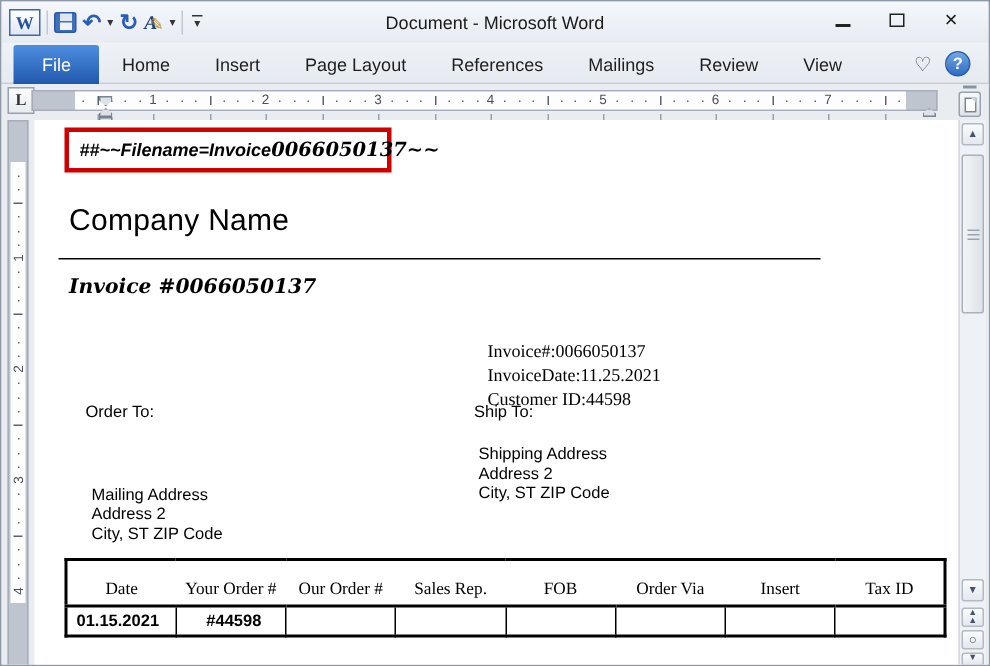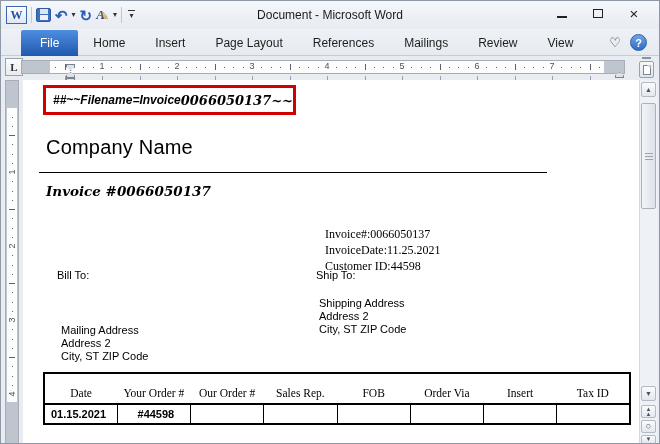--- a/index.html
+++ b/index.html
@@ -34,21 +34,21 @@
     align-items:center; justify-content:center; font-size:12px; color:#1a1a1a; pointer-events:none; }
   .win-controls{ position:absolute; right:10px; top:2px; display:flex; gap:6px; }
   .win-btn{ width:30px; height:20px; display:flex; align-items:center; justify-content:center;
     color:#222; }
   .glyph-min{ width:10px; height:2px; background:#222; margin-top:8px; }
   .glyph-max{ width:10px; height:9px; border:1.5px solid #222; }
   .glyph-close{ font-size:15px; line-height:15px; color:#222; }
   
   .tabs-row{ position:absolute; left:0; top:28px; width:100%; height:27px;
     background:linear-gradient(#eef1f6,#e6ebf1); border-bottom:1px solid #c6ccd4; }
-  .rtabs{ position:absolute; left:20px; top:1px; display:flex; height:26px; }
+  .rtabs{ position:absolute; left:8px; top:1px; display:flex; height:26px; }
   .rtab{ padding:0 15px; line-height:26px; font-size:12px; color:#1e1e1e; }
   .rtab.active{ background:linear-gradient(#4e8ee0,#2058ae); color:#fff;
     border-radius:2px 2px 0 0; padding:0 19px; }
   .ribbon-right{ position:absolute; right:12px; top:0; height:27px; display:flex;
     align-items:center; gap:9px; }
   .fav-icon{ font-size:13px; color:#3c4350; }
   .help-icon{ width:17px; height:17px; border-radius:50%;
     background:linear-gradient(#71a7e4,#2f6cc4); color:#fff; font-weight:700; font-size:11px;
     display:flex; align-items:center; justify-content:center; border:1px solid #2a5fae; }
   
@@ -101,21 +101,21 @@
   .sb-down{ top:306px; height:15px; font-size:7px; }
   .sb-thumb{ position:absolute; left:1px; top:23px; width:15px; height:106px;
     border:1px solid #aab1bb; border-radius:2px; background:linear-gradient(90deg,#f2f4f7,#dde2e9);
     display:flex; flex-direction:column; align-items:center; justify-content:center; gap:2px; }
   .sb-thumb .grip{ width:8px; height:1px; background:#9aa3af; }
   .sb-prev{ top:325px; height:13px; font-size:6px; line-height:4px; }
   .sb-browse{ top:340px; height:13px; font-size:9px; line-height:9px; }
   .sb-next{ top:355px; height:9px; font-size:6px; line-height:4px; }
   .dbl{ display:block; height:5px; }
   
-  .filename-box{ position:absolute; left:20px; top:5px; width:253px; height:30px;
+  .filename-box{ position:absolute; left:20px; top:5px; width:218px; height:30px;
     border:3px solid #d10000; display:flex; align-items:center; padding-left:7px; white-space:nowrap; }
   .fn-prefix{ font:700 italic 12px "Liberation Sans", sans-serif; color:#000; }
   .fn-number{ font:700 italic 13px "DejaVu Serif", serif; color:#000; }
   .company-name{ position:absolute; left:23px; top:56px; font-size:20px; font-weight:500;
     color:#000; letter-spacing:.2px; }
   .heading-rule{ position:absolute; left:16px; top:92px; width:508px; height:1px; background:#000; }
   .invoice-heading{ position:absolute; left:23px; top:103px;
     font:700 italic 13.5px "DejaVu Serif", serif; color:#000; }
   .invoice-details{ position:absolute; left:302px; top:146px;
     font:12px "Liberation Serif", serif; line-height:16px; color:#000; }
@@ -325,21 +325,21 @@
         <span class="fn-number">0066050137~~</span>
       </div>
       <div class="company-name">Company Name</div>
       <div class="heading-rule"></div>
       <div class="invoice-heading">Invoice #0066050137</div>
       <div class="invoice-details">
           <div>Invoice#:0066050137</div>
           <div>InvoiceDate:11.25.2021</div>
           <div>Customer ID:44598</div>
         </div>
-      <div class="addr-label bill-label">Bill To:</div>
+      <div class="addr-label bill-label">Order To:</div>
       <div class="addr-label ship-label">Ship To:</div>
       <div class="addr-lines bill-lines">
           <div>Mailing Address</div>
           <div>Address 2</div>
           <div>City, ST  ZIP Code</div>
         </div>
       <div class="addr-lines ship-lines">
           <div>Shipping Address</div>
           <div>Address 2</div>
           <div>City, ST  ZIP Code</div>

